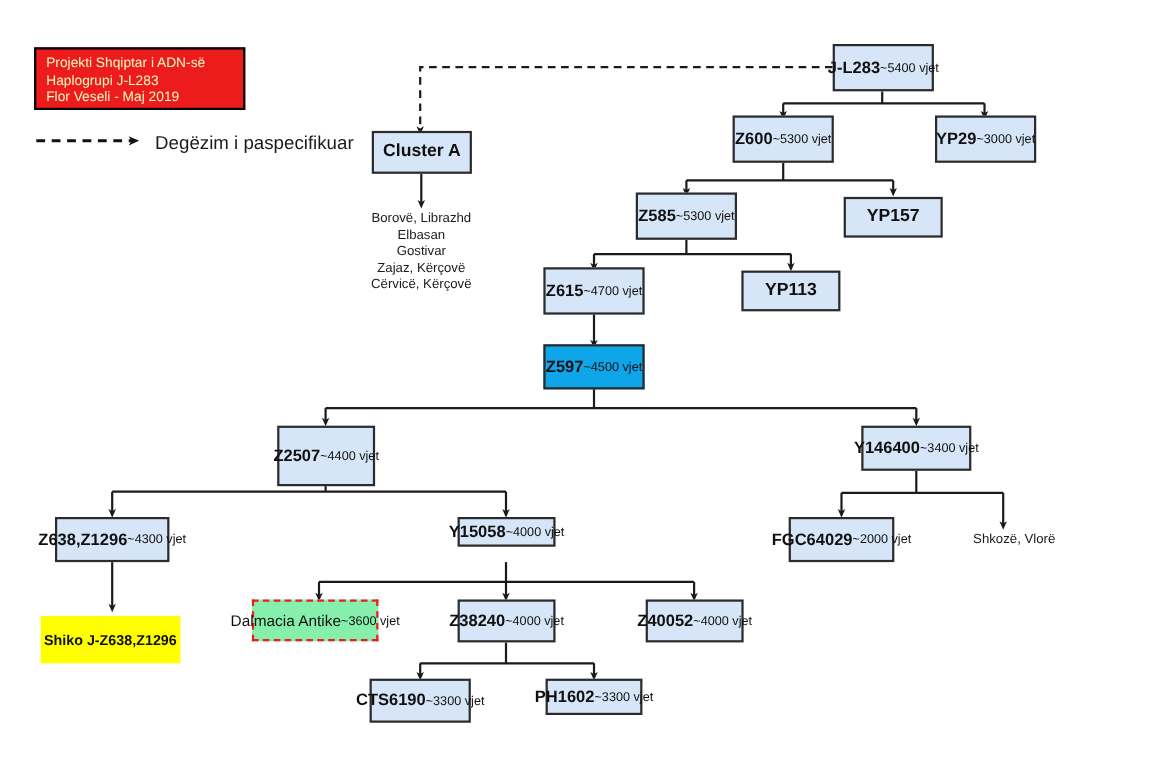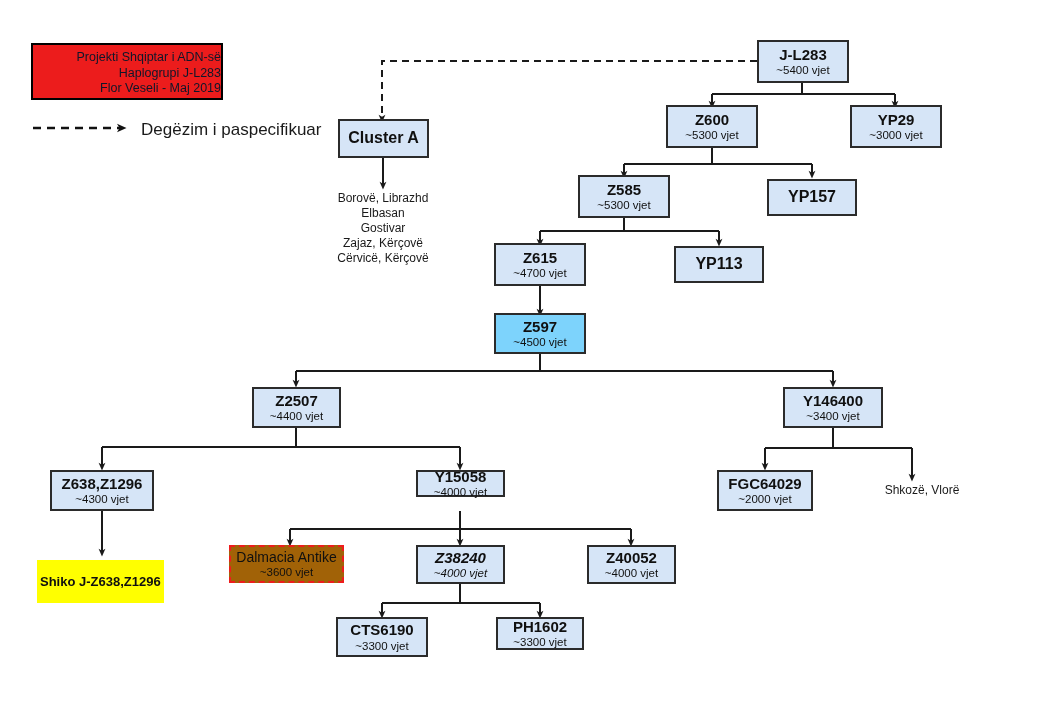--- a/index.html
+++ b/index.html
@@ -12,48 +12,48 @@
   }
   #canvas{position:absolute;left:0;top:0;width:1063px;height:707px;}
   svg.edges{position:absolute;left:0;top:0;width:1063px;height:707px;pointer-events:none;}
 
   
   .node{
     position:absolute;
     box-sizing:border-box;
     background:#d6e5f7;
     border:2px solid #2b2b2b;
-    display:flex;flex-direction:column;
+    display:flex;
     align-items:center;justify-content:center;
     line-height:1.05;
   }
   .node .nm{
     font-size:15px;font-weight:bold;color:#101010;
     letter-spacing:0px;white-space:nowrap;
   }
   .node .ag{
     font-size:11.5px;color:#101010;margin-top:2px;white-space:nowrap;
   }
   .node.single .nm{font-size:16px;}
-  .node.pink{background:#7dd3fc;}
+  .node.pink{background:#0ea5e9;}
   .node.dashedred{
     border:2px dashed #ee1c1c;
-    background:#a16207;
+    background:#86efac;
   }
   .node.dashedred .nm{font-size:14px;font-weight:normal;}
 
   
   #titlebox{
     position:absolute;left:31px;top:43px;width:192px;height:57px;
     background:#ec1c1c;border:2px solid #000;
     box-sizing:border-box;
     padding:5px 0 0 9px;
   }
   #titlebox div{
-    color:#0f172a;font-size:12.5px;line-height:15.5px;white-space:nowrap;text-align:right;
+    color:#fef9c3;font-size:12.5px;line-height:15.5px;white-space:nowrap;
   }
 
   
   #legend{position:absolute;left:31px;top:120px;width:260px;height:18px;}
   #legend .lbl{
     position:absolute;left:110px;top:0px;
     font-size:17px;color:#1a1a1a;white-space:nowrap;
   }
 
   
@@ -186,21 +186,21 @@
 
   <div class="node single" style="left:674px;top:246px;width:90px;height:37px;">
     <span class="nm">YP113</span>
   </div>
 
   <div class="node pink" style="left:494px;top:313px;width:92px;height:41px;">
     <span class="nm">Z597</span>
     <span class="ag">~4500 vjet</span>
   </div>
 
-  <div class="node" style="left:252px;top:387px;width:89px;height:41px;">
+  <div class="node" style="left:252px;top:387px;width:89px;height:55px;">
     <span class="nm">Z2507</span>
     <span class="ag">~4400 vjet</span>
   </div>
 
   <div class="node" style="left:783px;top:387px;width:100px;height:41px;">
     <span class="nm">Y146400</span>
     <span class="ag">~3400 vjet</span>
   </div>
 
   <div class="node" style="left:50px;top:470px;width:104px;height:41px;">
@@ -216,21 +216,21 @@
   <div class="node" style="left:717px;top:470px;width:96px;height:41px;">
     <span class="nm">FGC64029</span>
     <span class="ag">~2000 vjet</span>
   </div>
 
   <div class="node dashedred" style="left:229px;top:545px;width:115px;height:38px;">
     <span class="nm">Dalmacia Antike</span>
     <span class="ag">~3600 vjet</span>
   </div>
 
-  <div class="node" style="left:416px;top:545px;width:89px;height:39px;font-style:italic;">
+  <div class="node" style="left:416px;top:545px;width:89px;height:39px;">
     <span class="nm">Z38240</span>
     <span class="ag">~4000 vjet</span>
   </div>
 
   <div class="node" style="left:587px;top:545px;width:89px;height:39px;">
     <span class="nm">Z40052</span>
     <span class="ag">~4000 vjet</span>
   </div>
 
   <div class="node" style="left:336px;top:617px;width:92px;height:40px;">

